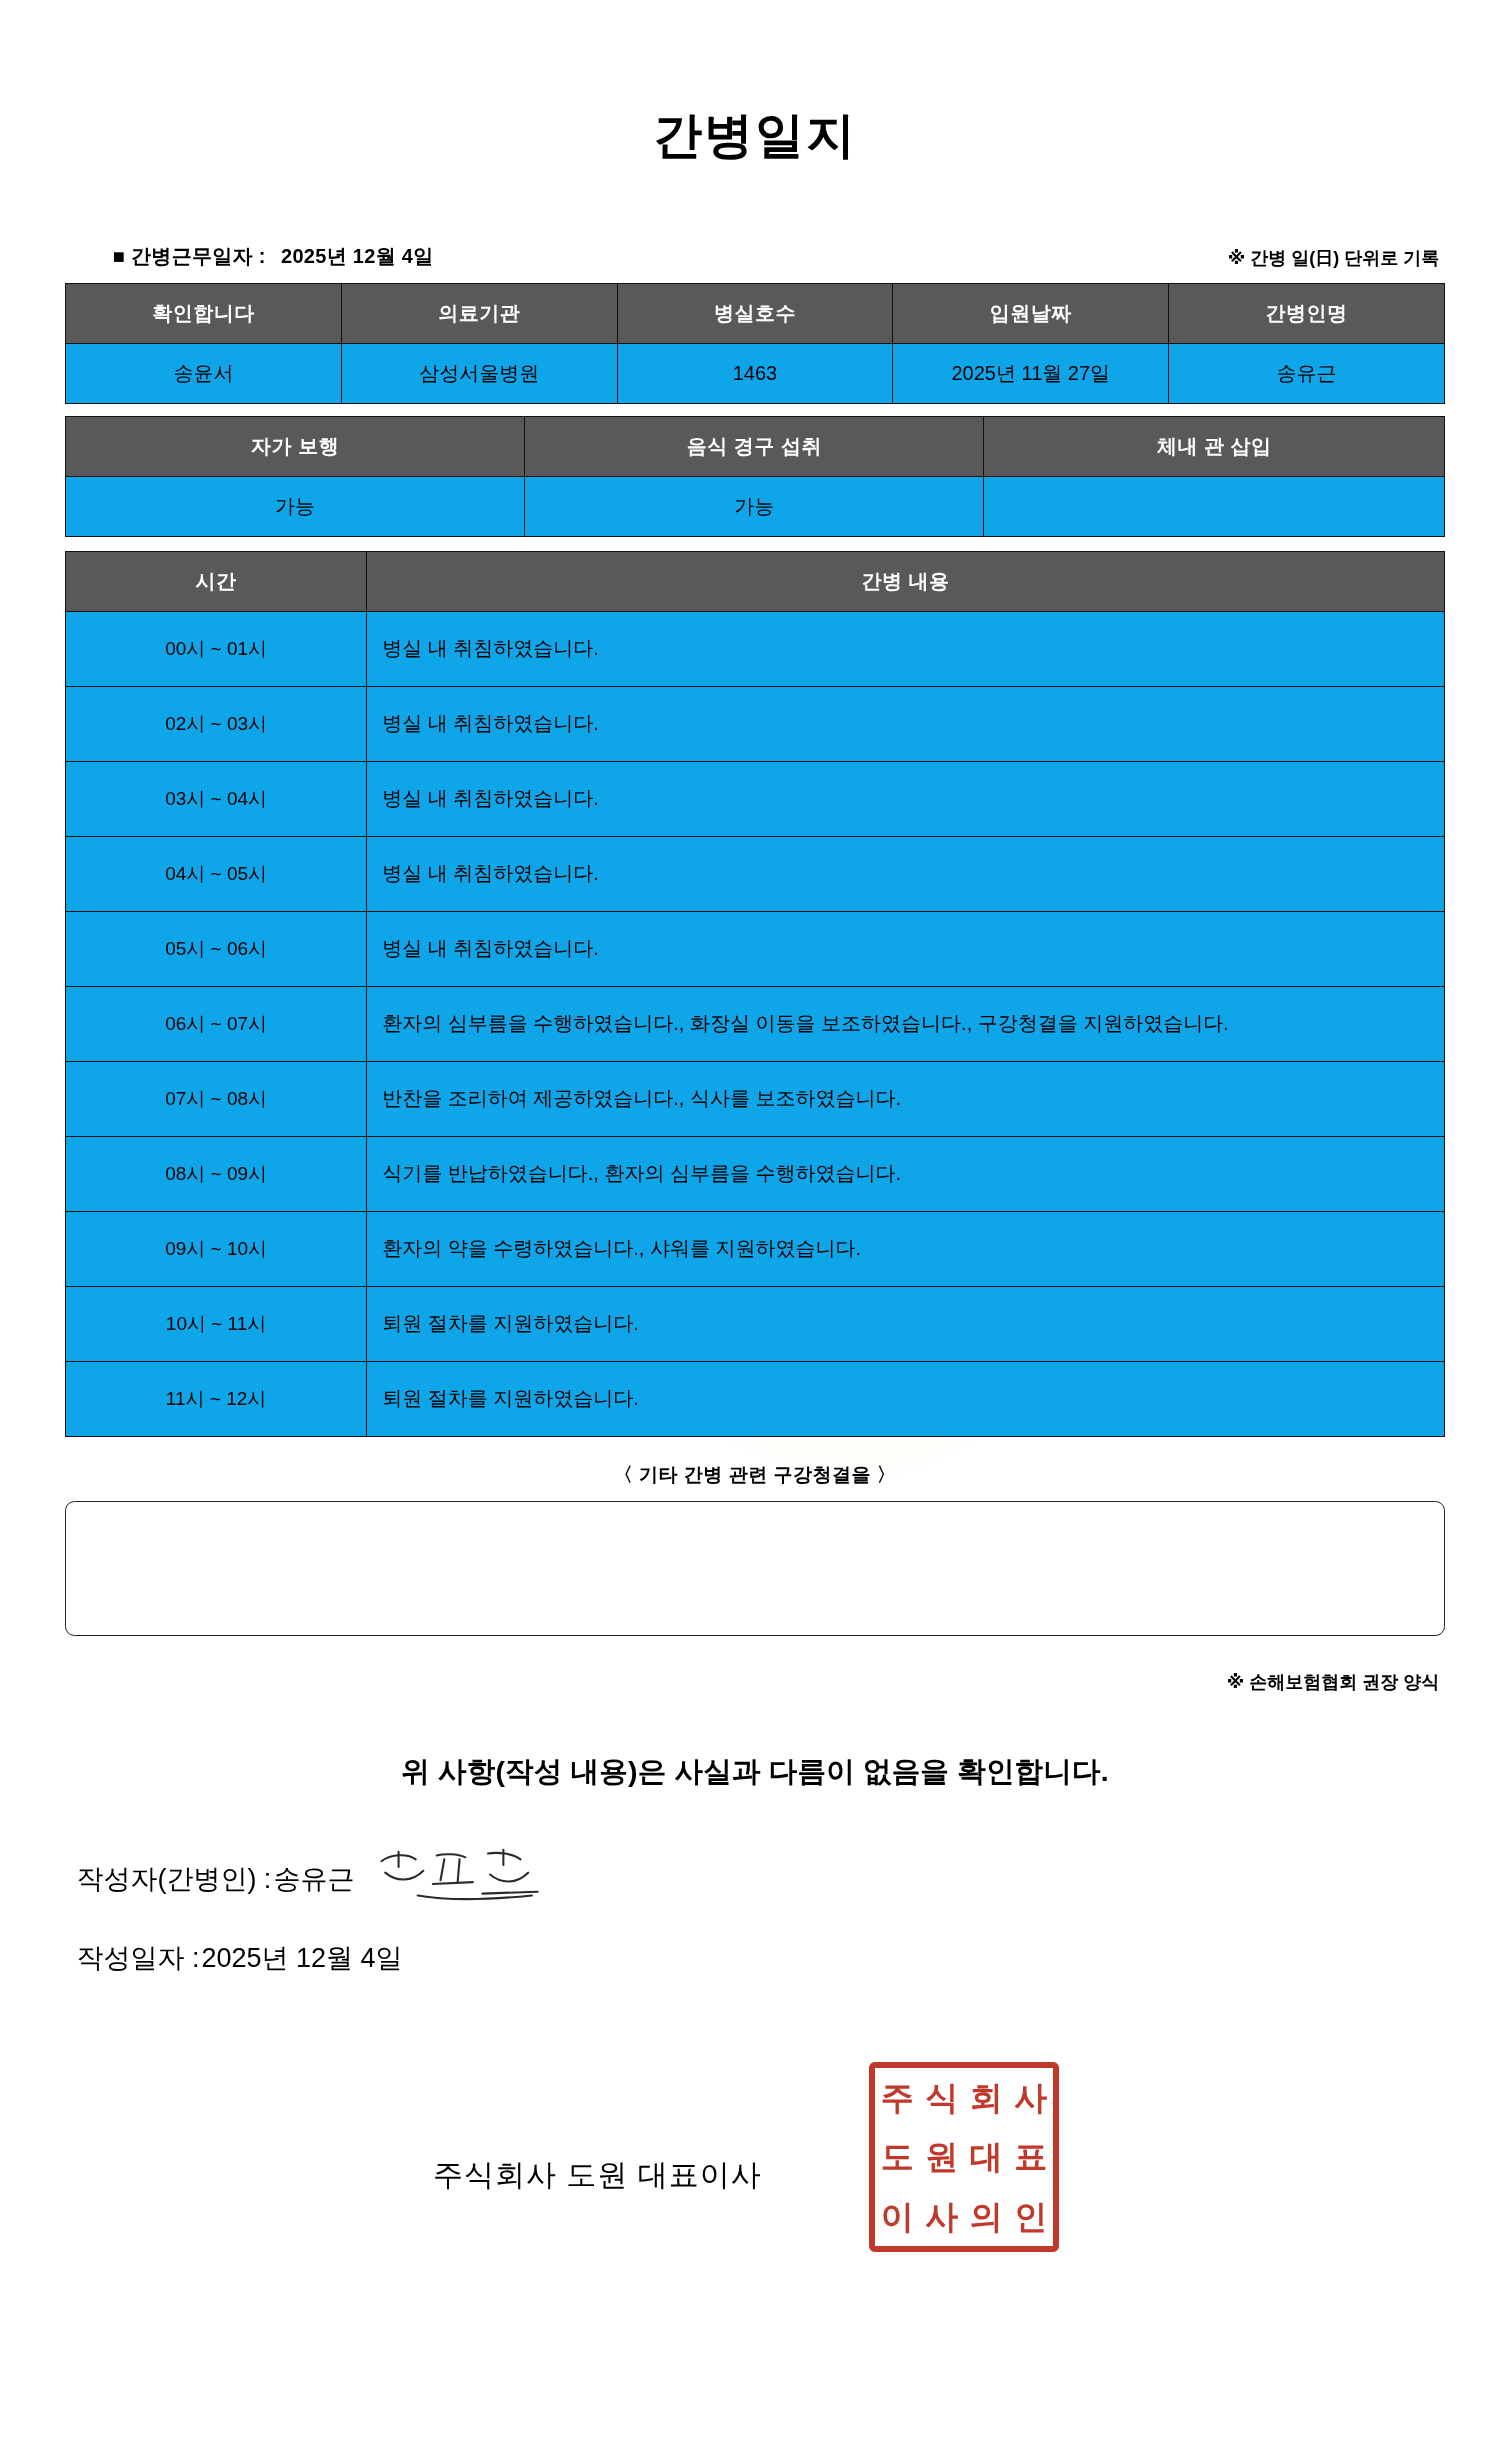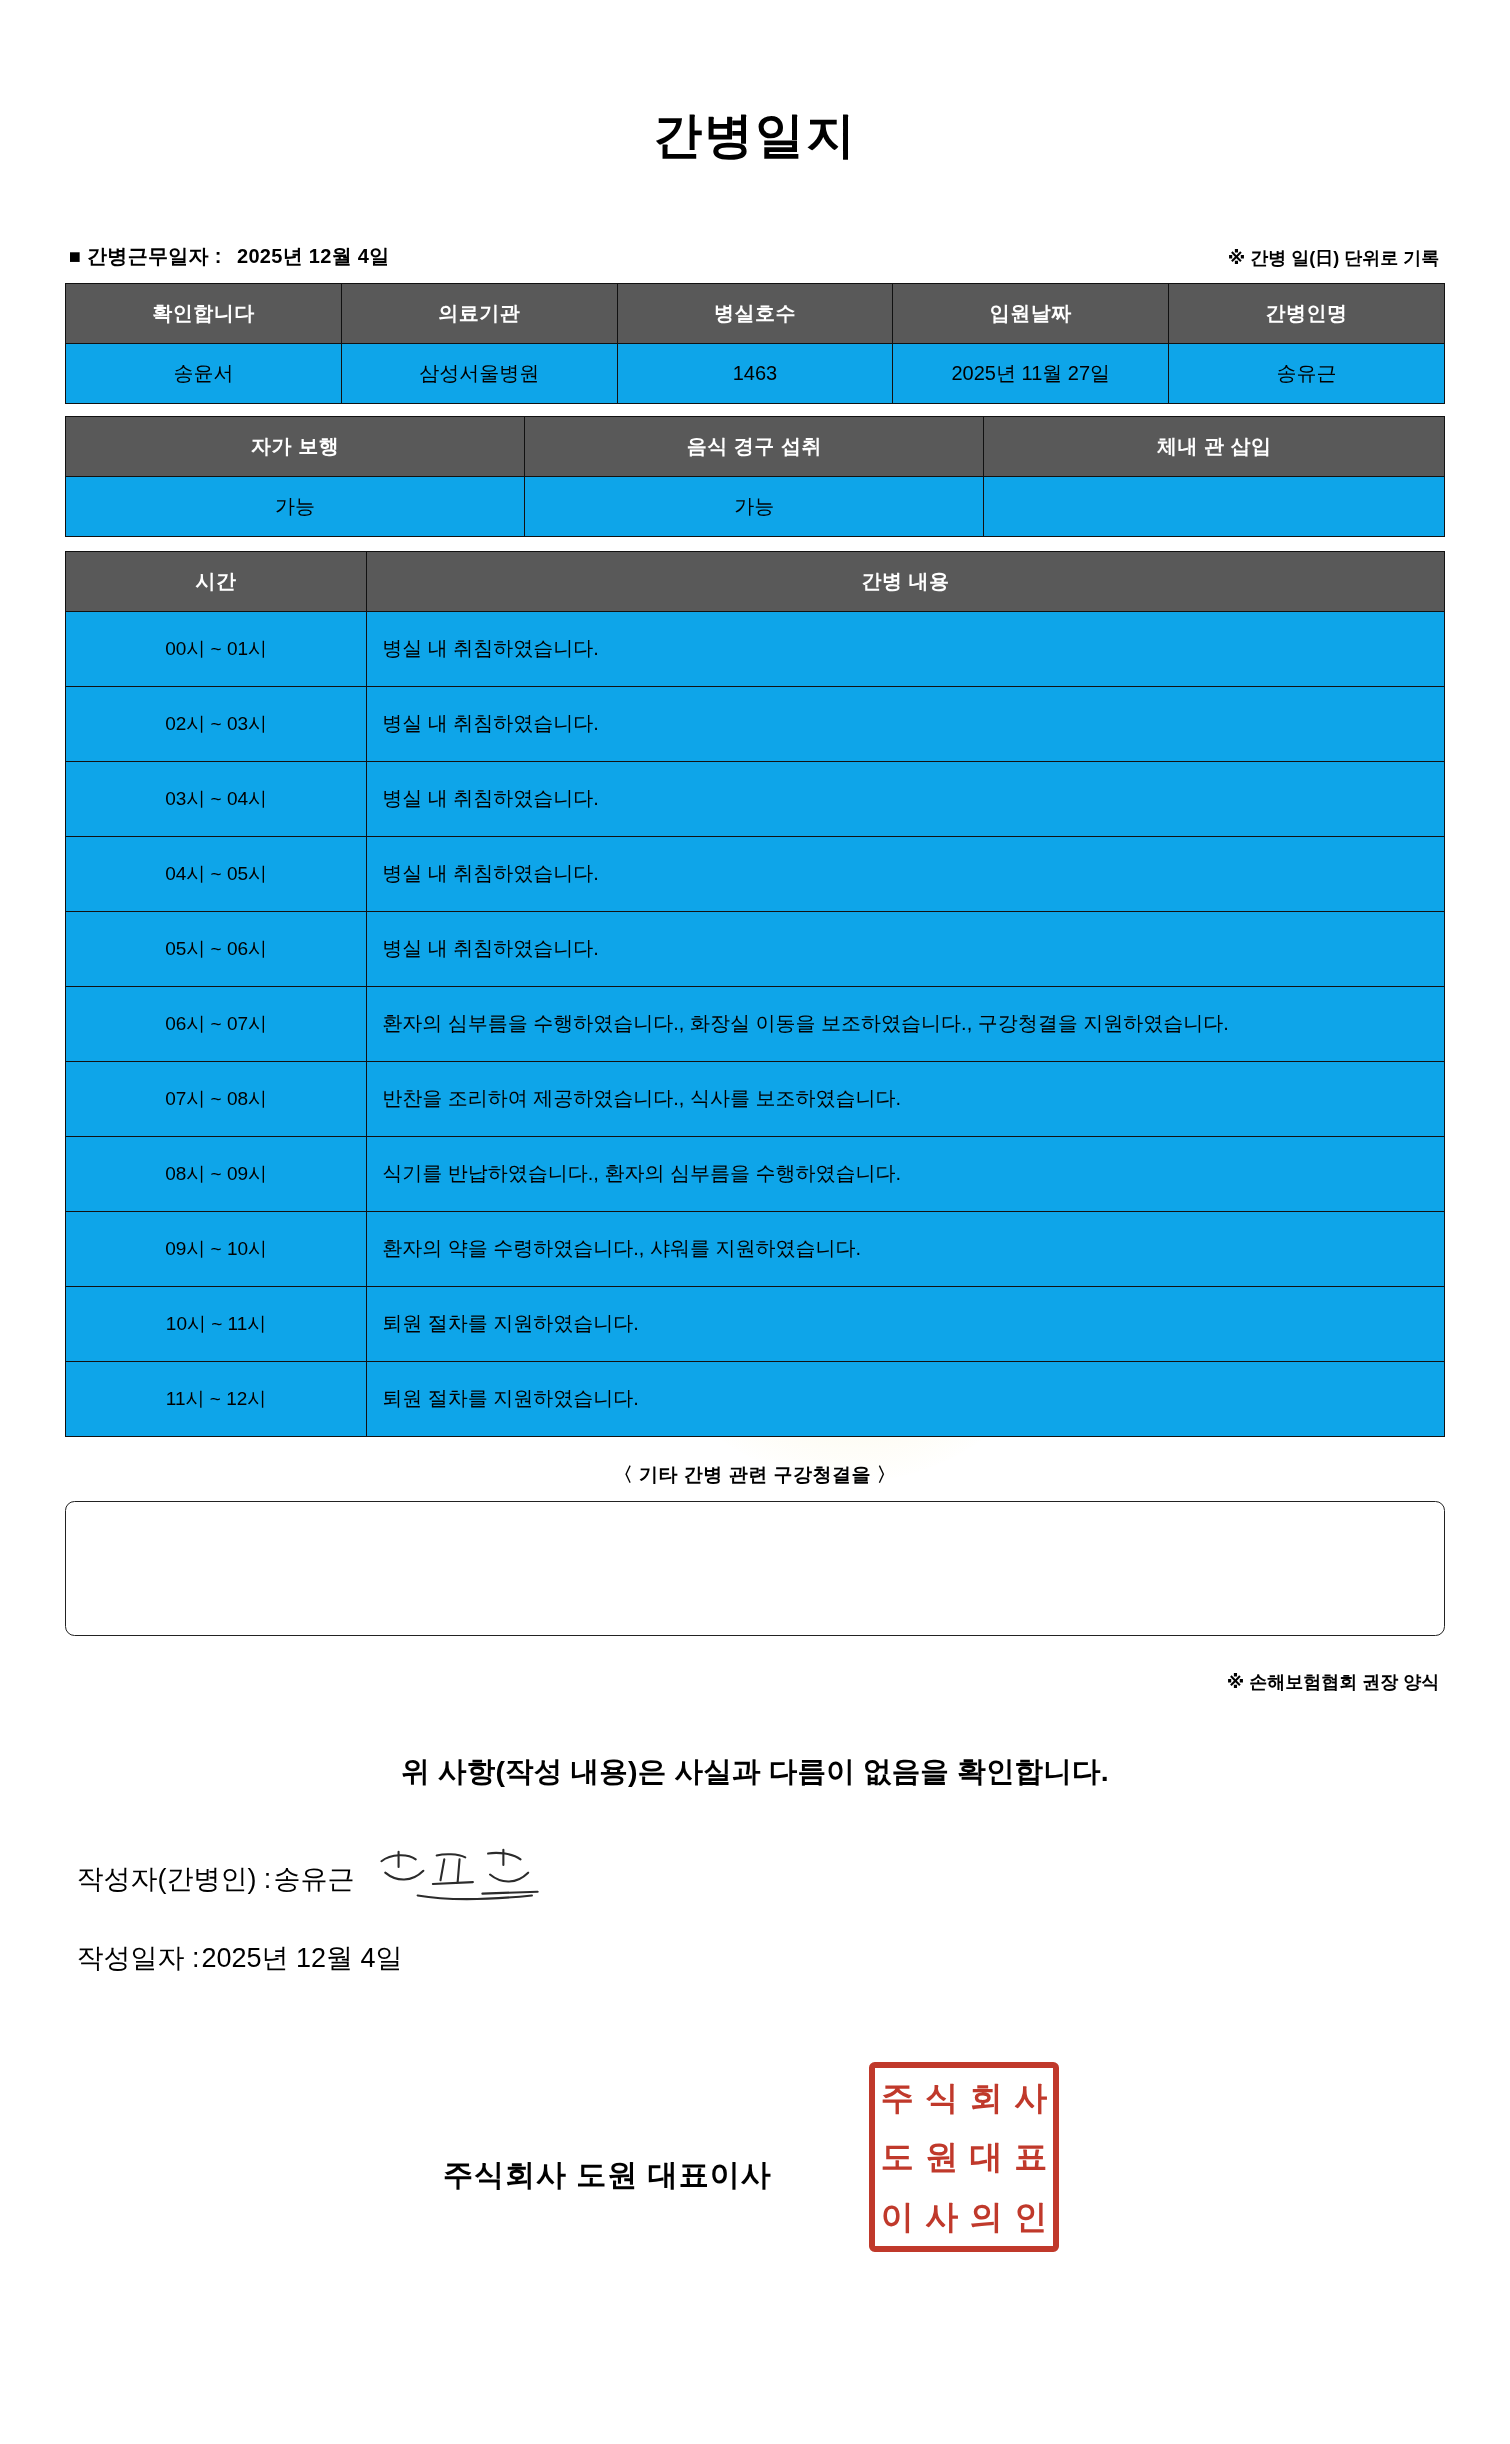--- a/index.html
+++ b/index.html
@@ -55,20 +55,21 @@
     margin: 103px 0 0 0;
     padding: 0;
   }
 
   .meta-row {
     display: flex;
     justify-content: space-between;
     align-items: flex-end;
     margin-top: 74px;
     padding: 0 5.7px 0 3.8px;
+    margin-left: 44px;
   }
   .meta-left {
     font-size: 20px;
     font-weight: bold;
     letter-spacing: 0.3px;
   }
   .meta-right {
     font-size: 18px;
     font-weight: bold;
   }
@@ -160,24 +161,24 @@
     top: -3.8px;
   }
 
   .company-row {
     margin-top: 67px;
     position: relative;
     height: 219px;
   }
   .company-name {
     position: absolute;
-    left: 378px;
+    left: 368px;
     top: 112px;
     font-size: 30px;
-    font-weight: bold;
+    font-weight: normal;
     letter-spacing: 1px;
   }
   .seal {
     position: absolute;
     left: 804px;
     top: 19px;
     width: 190px;
     height: 190px;
     border: 6.7px solid #c0392b;
     border-radius: 5.7px;

